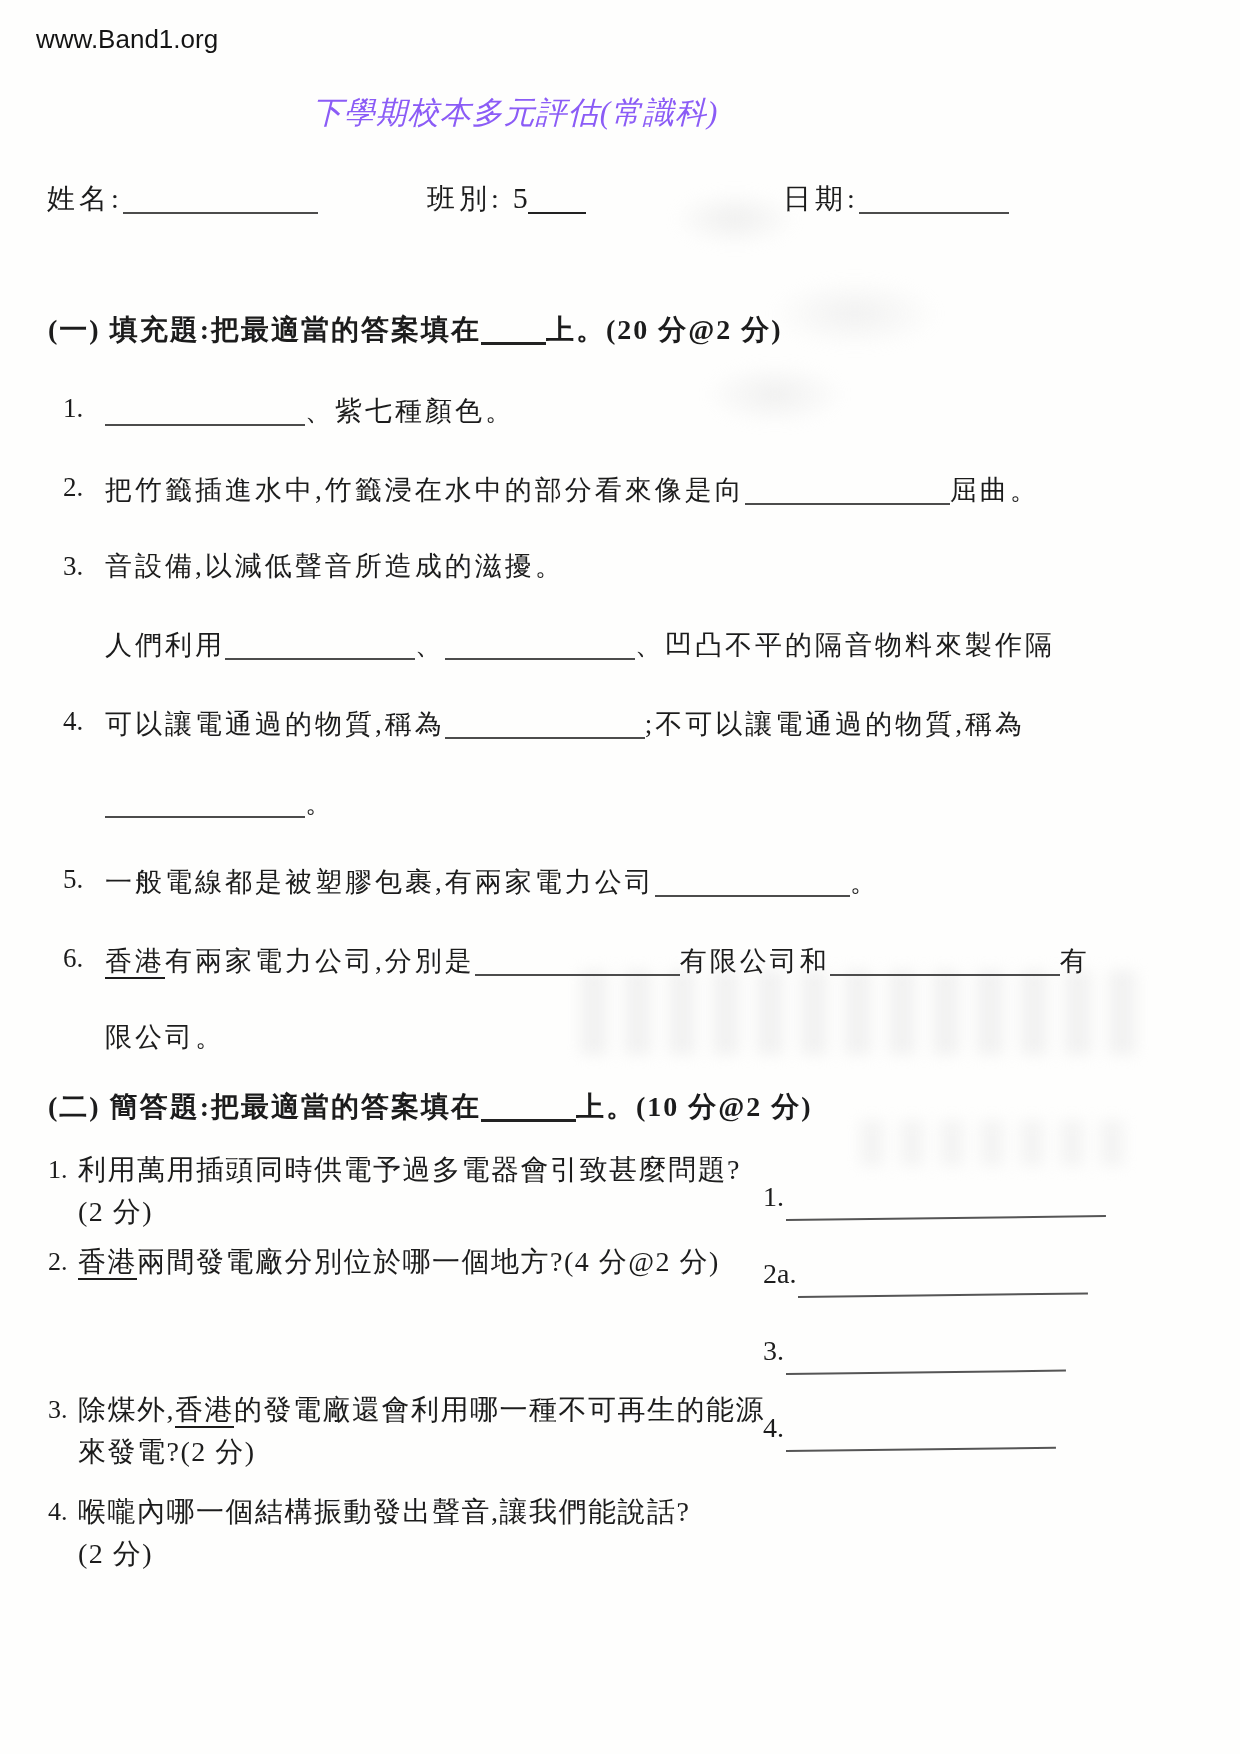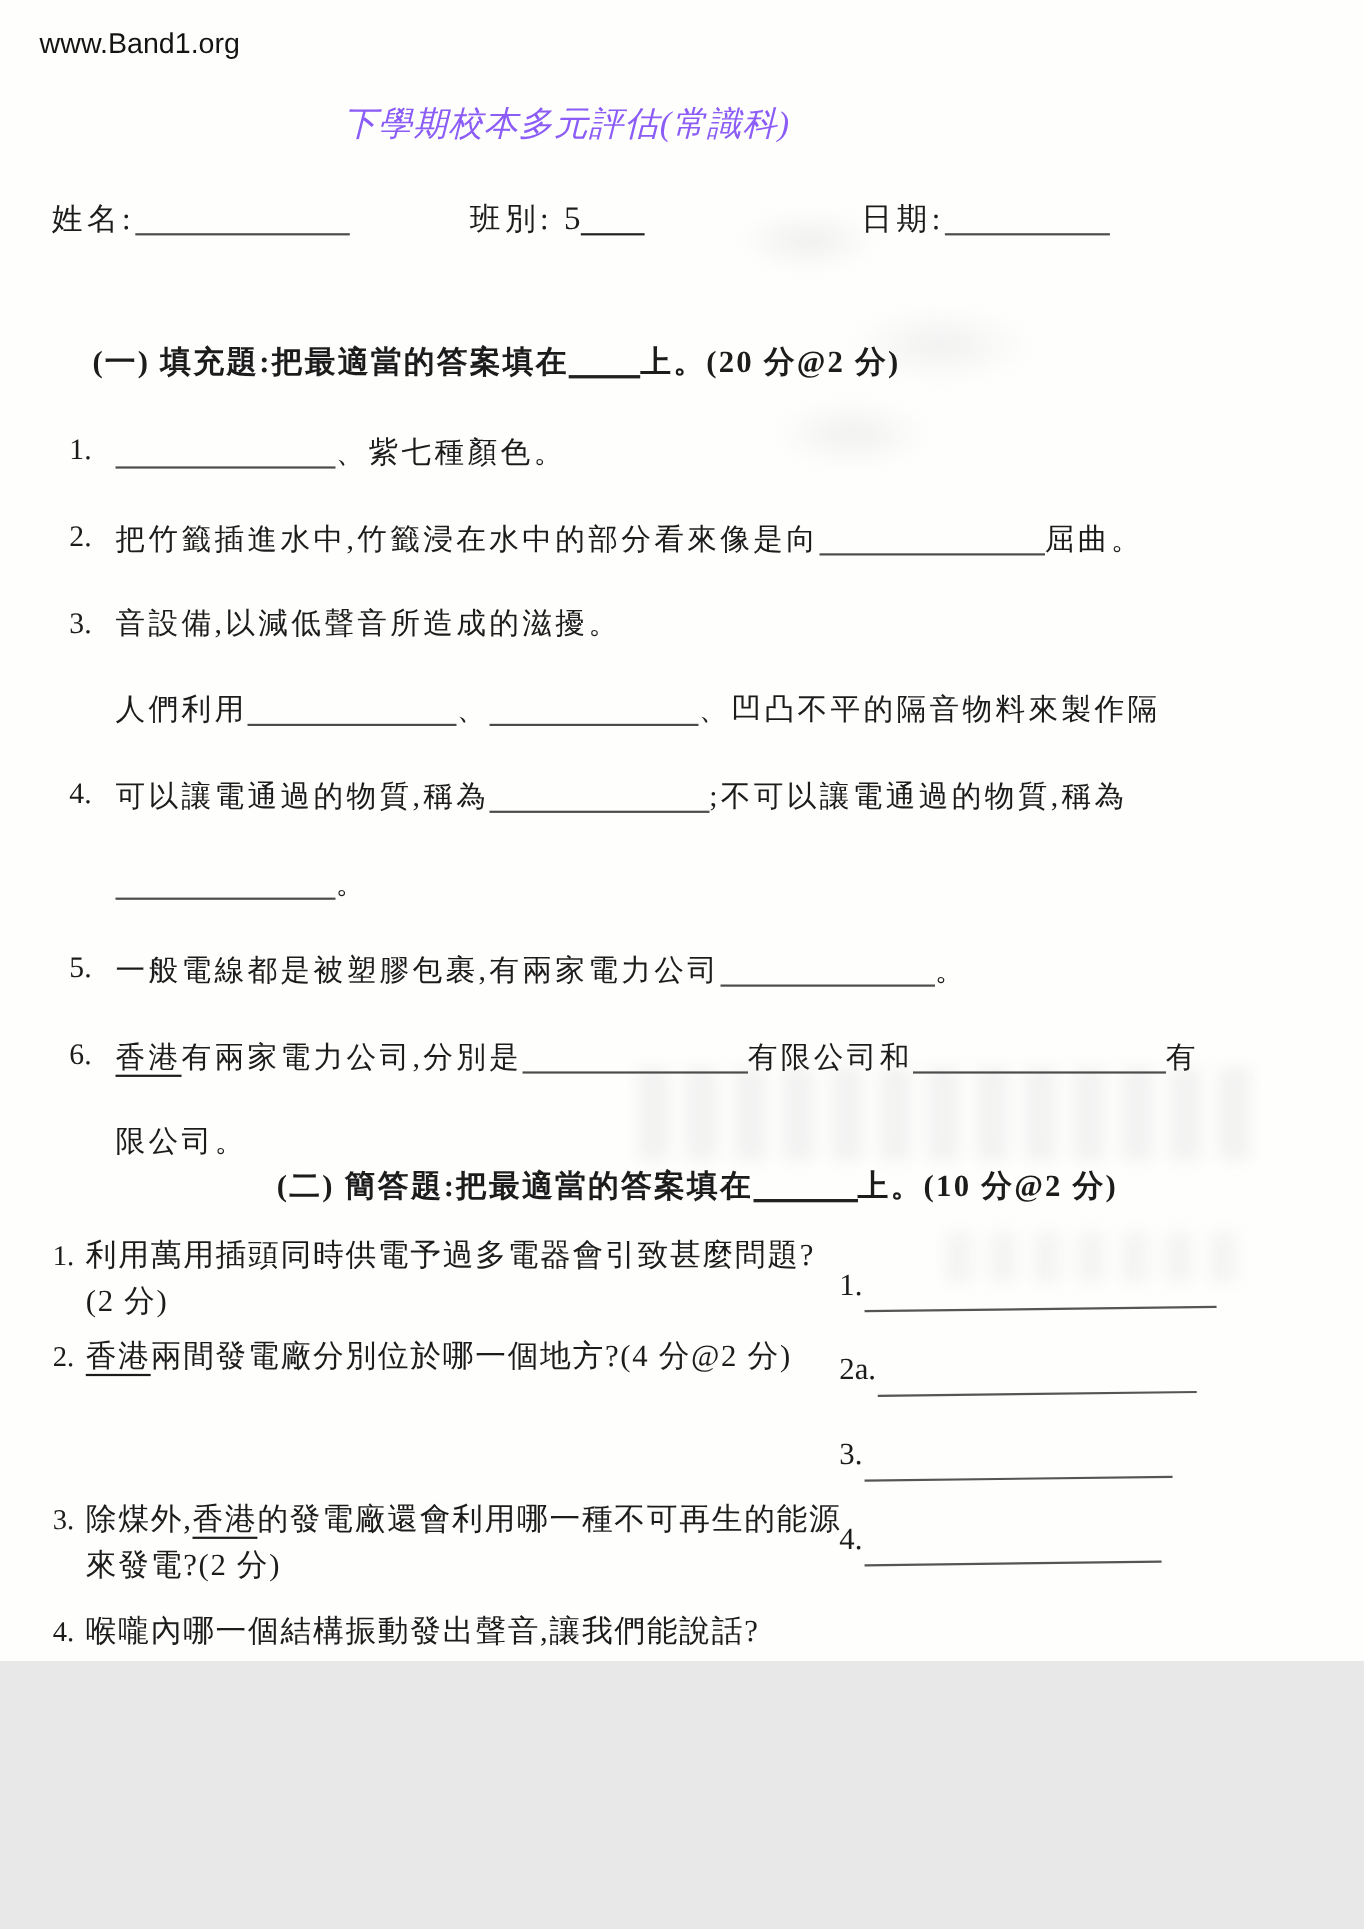--- a/index.html
+++ b/index.html
@@ -1,18 +1,18 @@
 <!DOCTYPE html>
 <html><head>
 <meta charset="utf-8">
 <style>
   html,body{margin:0;padding:0;background:#e8e8e8;}
   .page{
     position:relative;
-    width:1240px;height:1510px;
+    width:1240px;height:1754px;
     margin:0 auto;
     background:#fefefd;
     font-family:"Liberation Serif","DejaVu Serif",serif;
     color:#1c1c1c;
     overflow:hidden;
   }
   
   .artifact{position:absolute;pointer-events:none;filter:blur(7px);opacity:.55;}
   .a1{left:615px;top:165px;width:400px;height:270px;
       background:
@@ -46,30 +46,30 @@
   }
   .hclass .num5{font-size:30px;margin-left:10px;}
   .hclass .blank{border-bottom-color:#222;}
 
   .content{position:absolute;left:48px;top:300px;right:20px;}
   .sec-head{
     font-size:28px;font-weight:bold;line-height:44px;
     letter-spacing:2px;white-space:nowrap;
   }
   .sec-head .blank{border-bottom-color:#222;border-bottom-width:3px;height:26px;}
-  #p1h{margin-top:8px;margin-left:36px;}
+  #p1h{margin-top:8px;}
   .p1qs{margin-left:15px;margin-top:24px;}
   .q{display:flex;margin-top:36px;}
   .q .num{width:42px;font-size:27px;line-height:40px;flex:none;}
   .q .body{flex:1;font-size:27px;letter-spacing:3px;}
   .line{line-height:40px;white-space:nowrap;}
   .line + .line{margin-top:36px;}
   .useg{text-decoration:underline;text-decoration-thickness:2px;text-underline-offset:7px;}
 
-  #p2h{text-align:center;}
+  #p2h{margin-top:28px;}
   .cols{display:flex;margin-top:14px;}
   .colL{width:715px;flex:none;padding-top:6px;}
   .colR{flex:1;padding-top:36px;}
   .p2q{display:flex;}
   .p2q .num{width:30px;font-size:26px;line-height:42px;flex:none;}
   .p2q .body{flex:1;font-size:28px;letter-spacing:1.5px;}
   .p2q .line{line-height:42px;}
   .p2q .line + .line{margin-top:0;}
   .p2q:nth-child(2){margin-top:8px;}
   .p2q:nth-child(3){margin-top:106px;}

